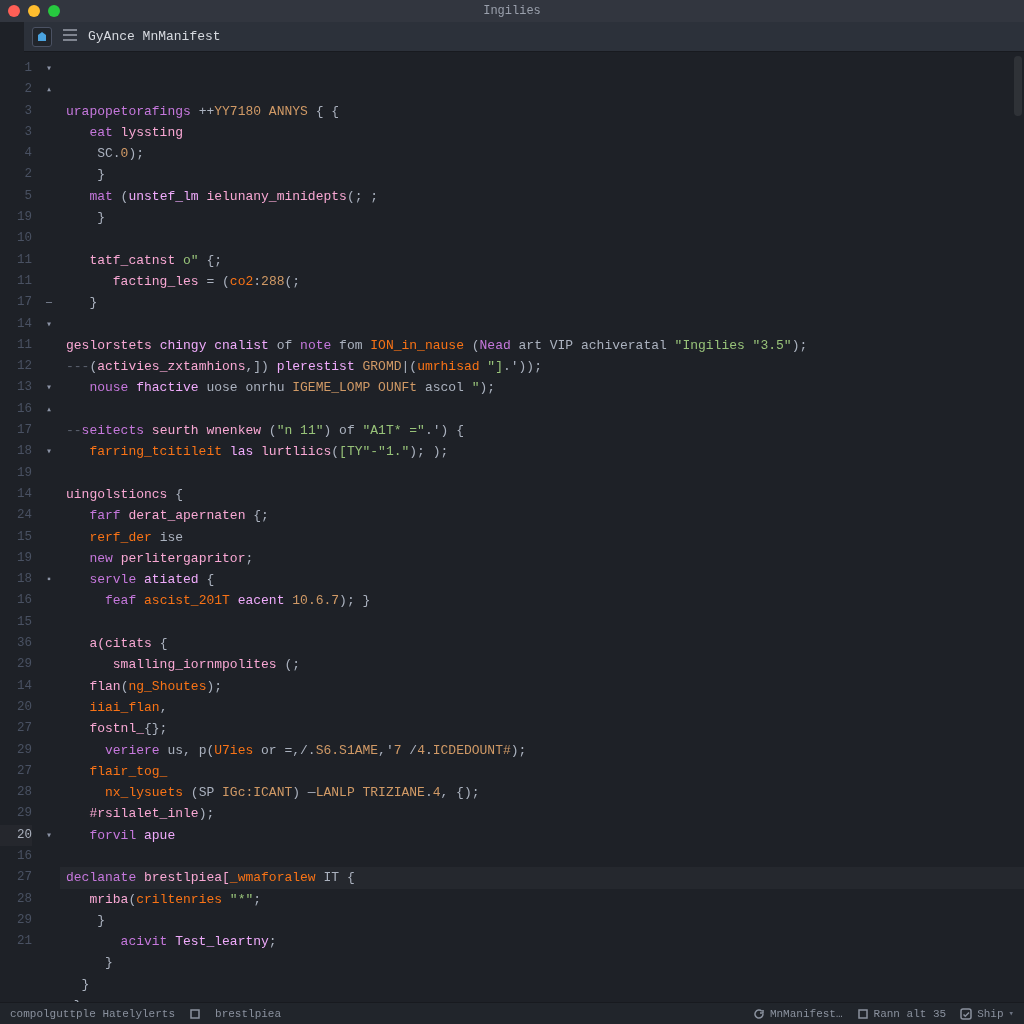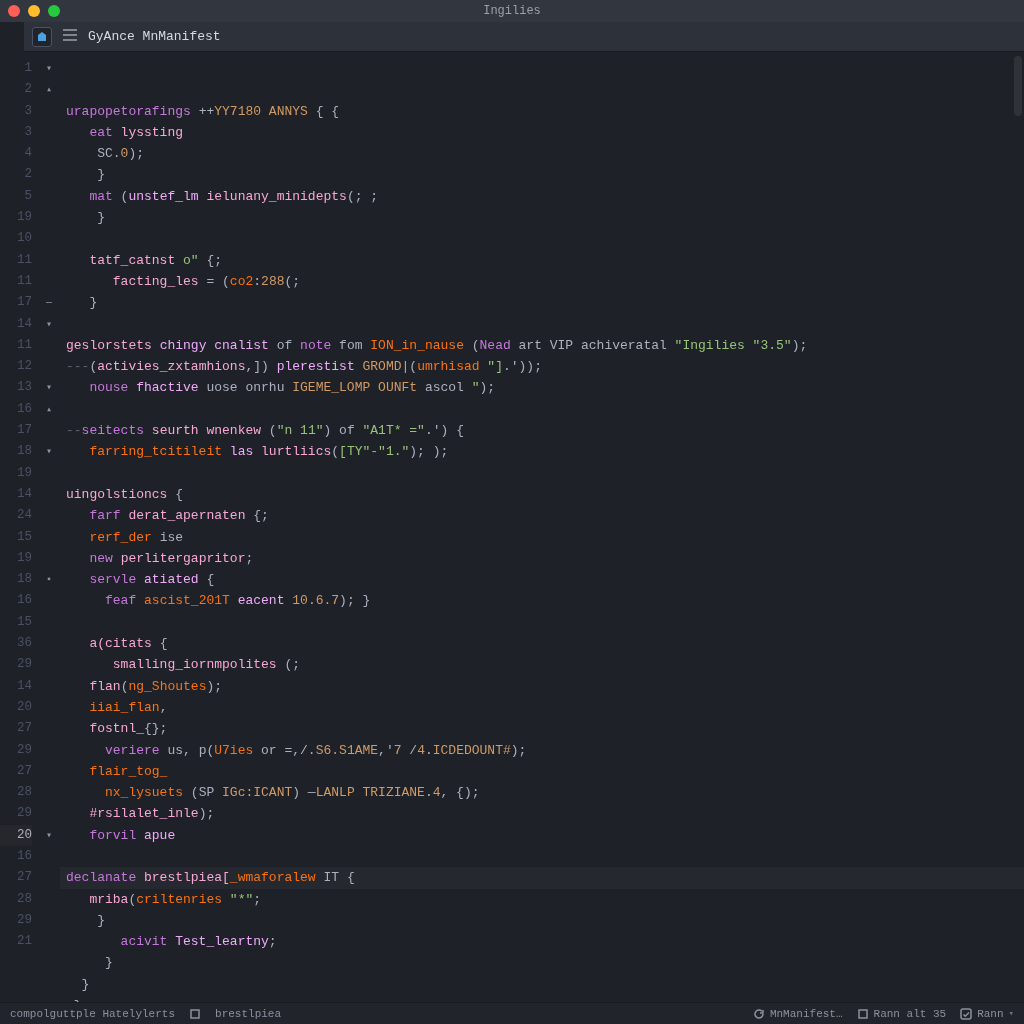--- a/index.html
+++ b/index.html
@@ -230,16 +230,16 @@
     <svg viewBox="0 0 12 12">
         <rect x="2" y="2" width="8" height="8"></rect>
       </svg>
     <span>Rann alt 35</span>
   </span>
   <span class="sb-item">
     <svg viewBox="0 0 12 12">
         <rect x="1" y="1" width="10" height="10" rx="2"></rect>
         <path d="M3.5 6.5l1.8 1.8L9 4.5"></path>
       </svg>
-    <span>Rann</span>
+    <span>Ship</span>
     <span class="chev">▾</span>
   </span>
 </div>
 
 </body></html>

